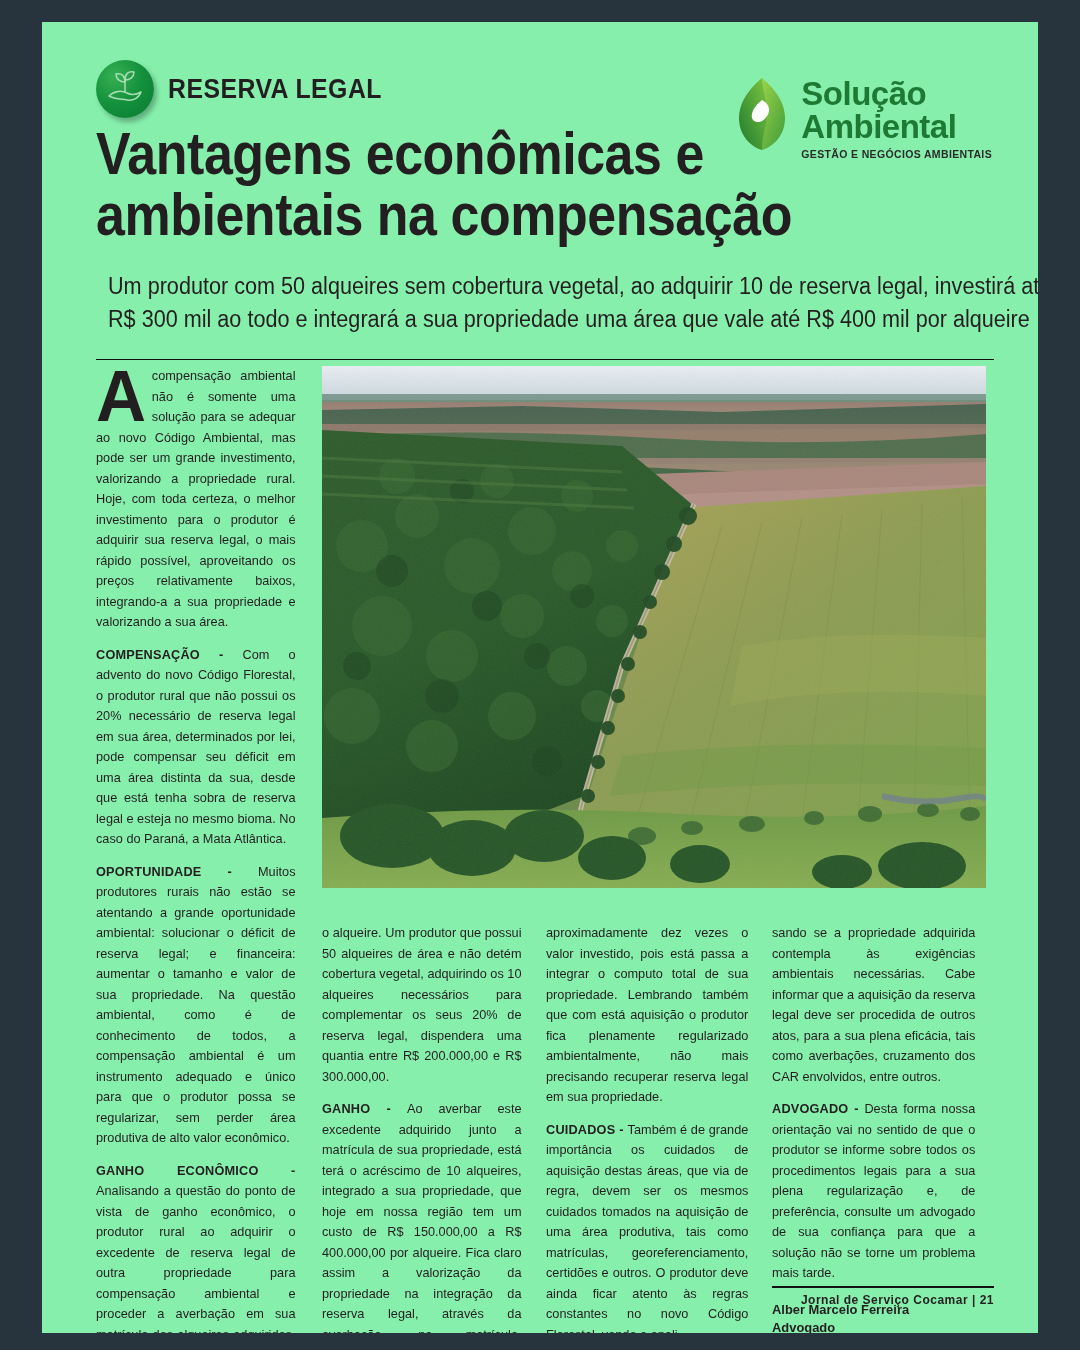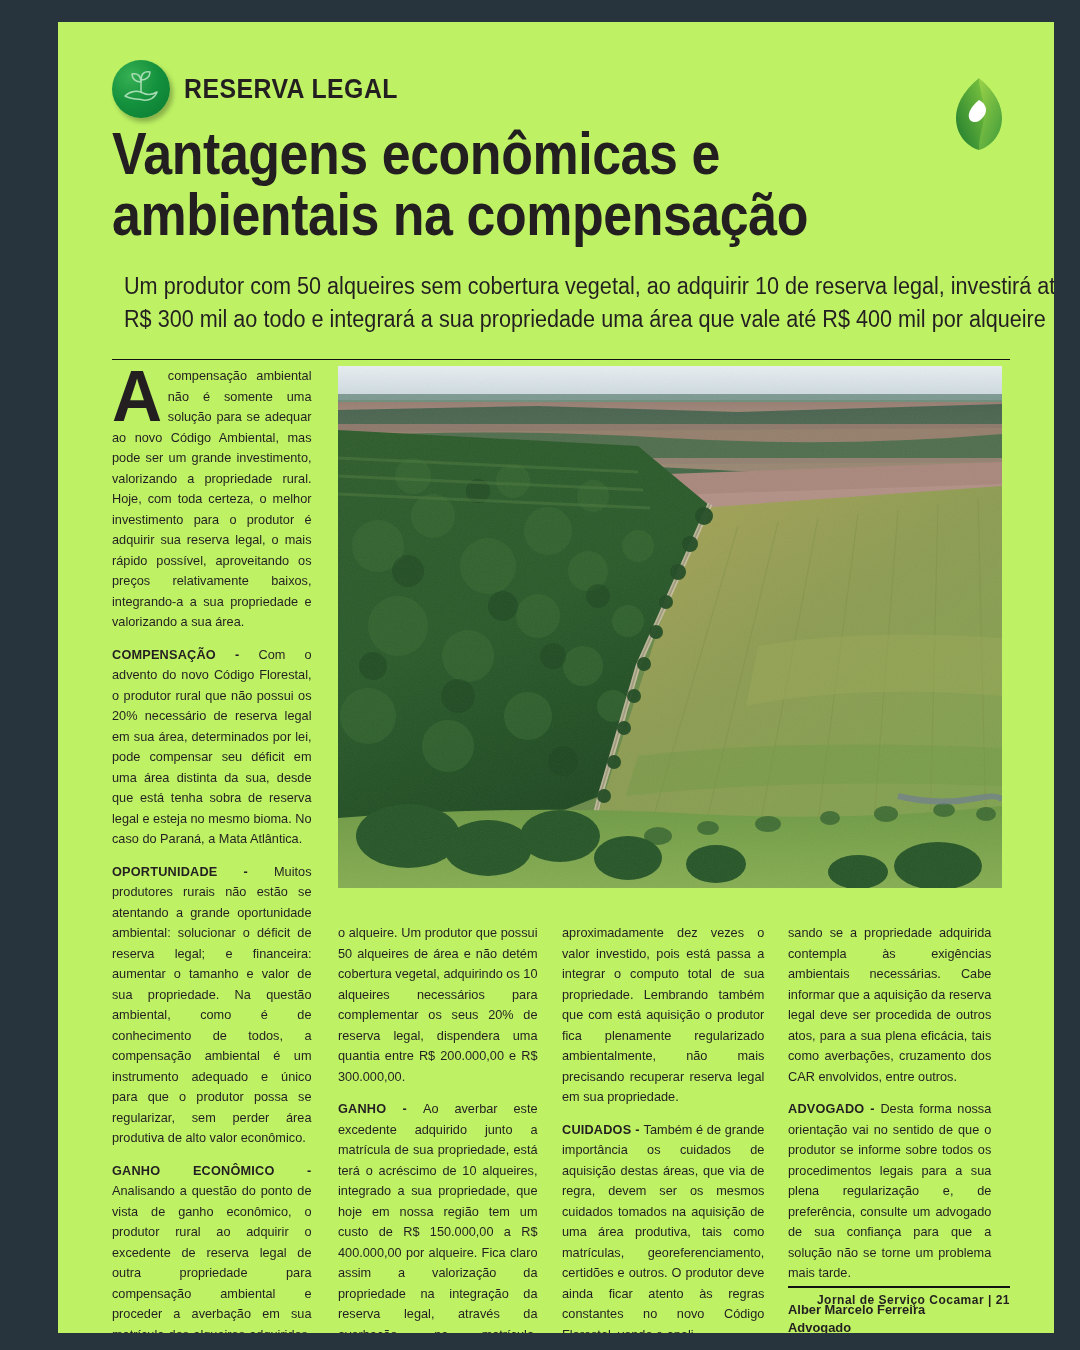--- a/index.html
+++ b/index.html
@@ -8,25 +8,25 @@
   html, body {
     width: 1080px;
     height: 1350px;
     background: #27333d;
     font-family: "Liberation Sans", sans-serif;
     overflow: hidden;
   }
 
   .page {
     position: absolute;
-    left: 58px;
+    left: 42px;
     top: 22px;
     width: 996px;
     height: 1311px;
-    background: #bef264;
+    background: #86efac;
     overflow: hidden;
   }
 
   .page-inner {
     position: absolute;
     left: 54px;
     top: 34px;
     right: 44px;
     bottom: 18px;
   }
@@ -233,20 +233,25 @@
             </linearGradient>
             <linearGradient id="lgB" x1="1" y1="0" x2="0" y2="1">
               <stop offset="0%" stop-color="#7ec63f"></stop>
               <stop offset="100%" stop-color="#1d7a2e"></stop>
             </linearGradient>
           </defs>
           <path d="M29 4 C46 18 52 32 52 44 C52 60 42 72 29 76 C29 60 24 52 24 40 C24 26 29 14 29 4 Z" fill="url(#lgA)"></path>
           <path d="M29 4 C12 18 6 32 6 44 C6 60 16 72 29 76 C29 60 34 52 34 40 C34 26 29 14 29 4 Z" fill="url(#lgB)"></path>
           <path d="M29 26 C36 30 38 36 34 42 C30 48 24 50 20 46 C17 42 19 34 29 26 Z" fill="#ffffff"></path>
         </svg>
+      </div>
+      <div class="logo-words">
+        <div class="logo-line l1">Solução</div>
+        <div class="logo-line l2">Ambiental</div>
+        <div class="logo-tag">GESTÃO E NEGÓCIOS AMBIENTAIS</div>
       </div>
     </div>
 
     <h1 class="headline">
       <span class="hl-line">Vantagens econômicas e</span>
       <span class="hl-line">ambientais na compensação</span>
     </h1>
 
     <div class="lead">
       <span class="ld-line">Um produtor com 50 alqueires sem cobertura vegetal, ao adquirir 10 de reserva legal, investirá até</span>

